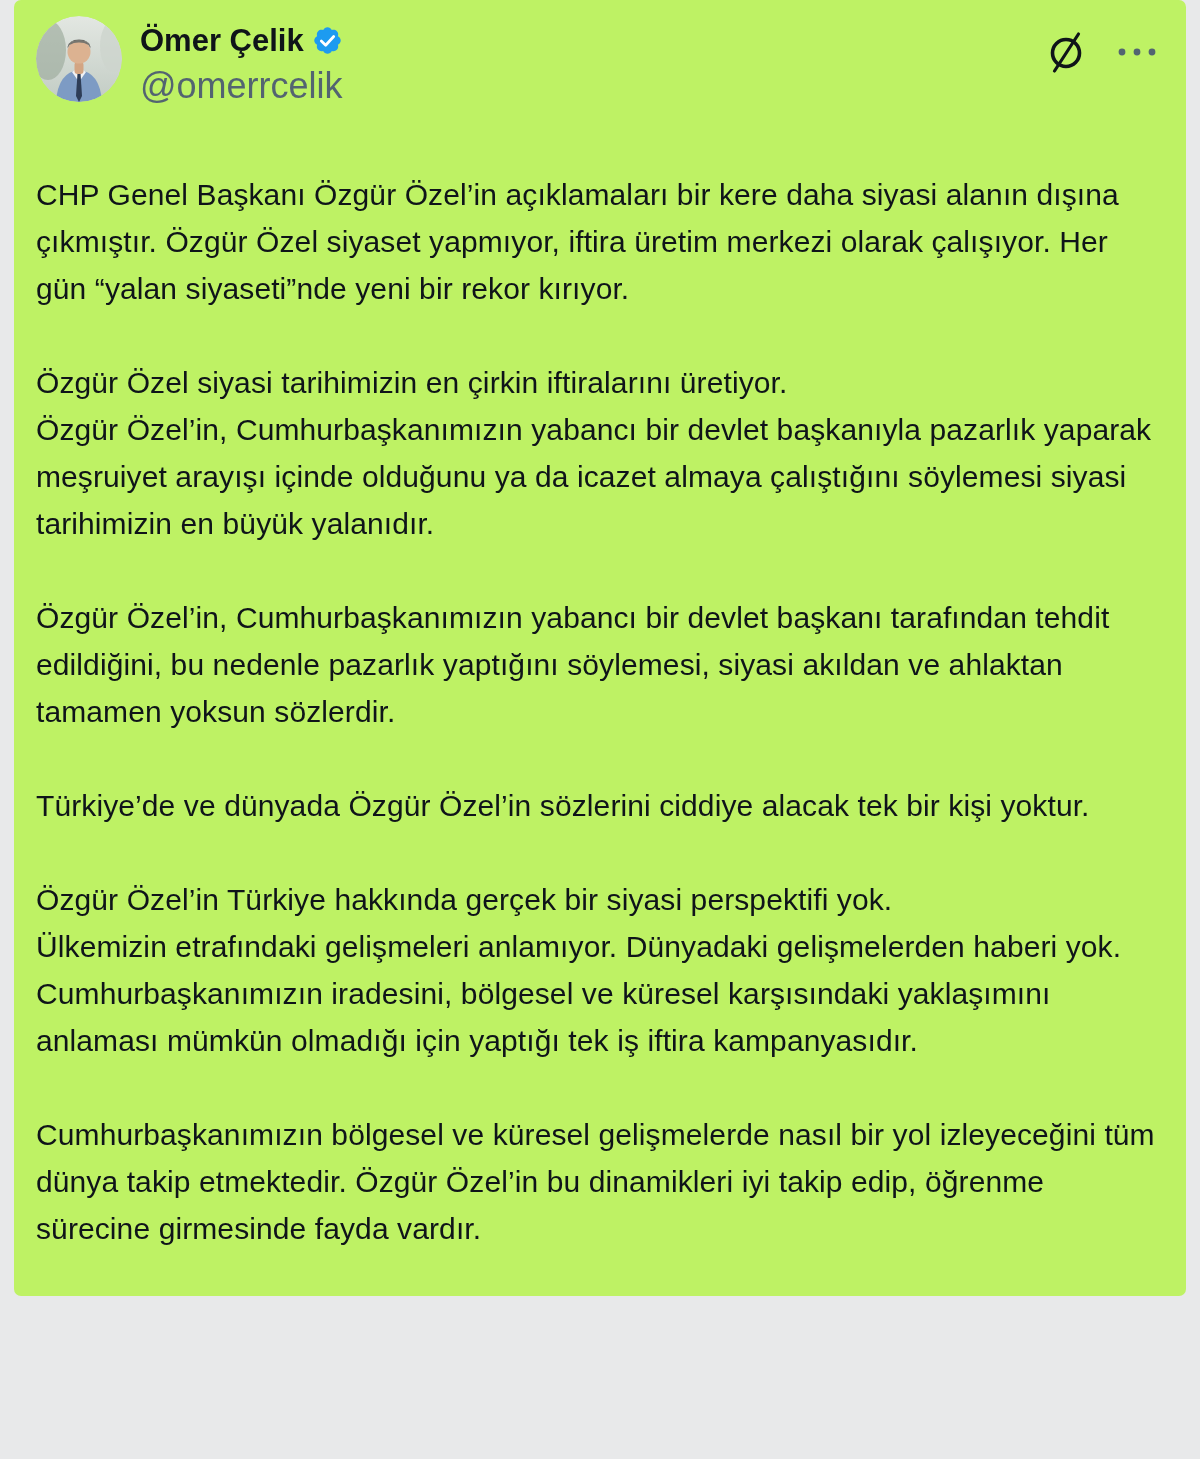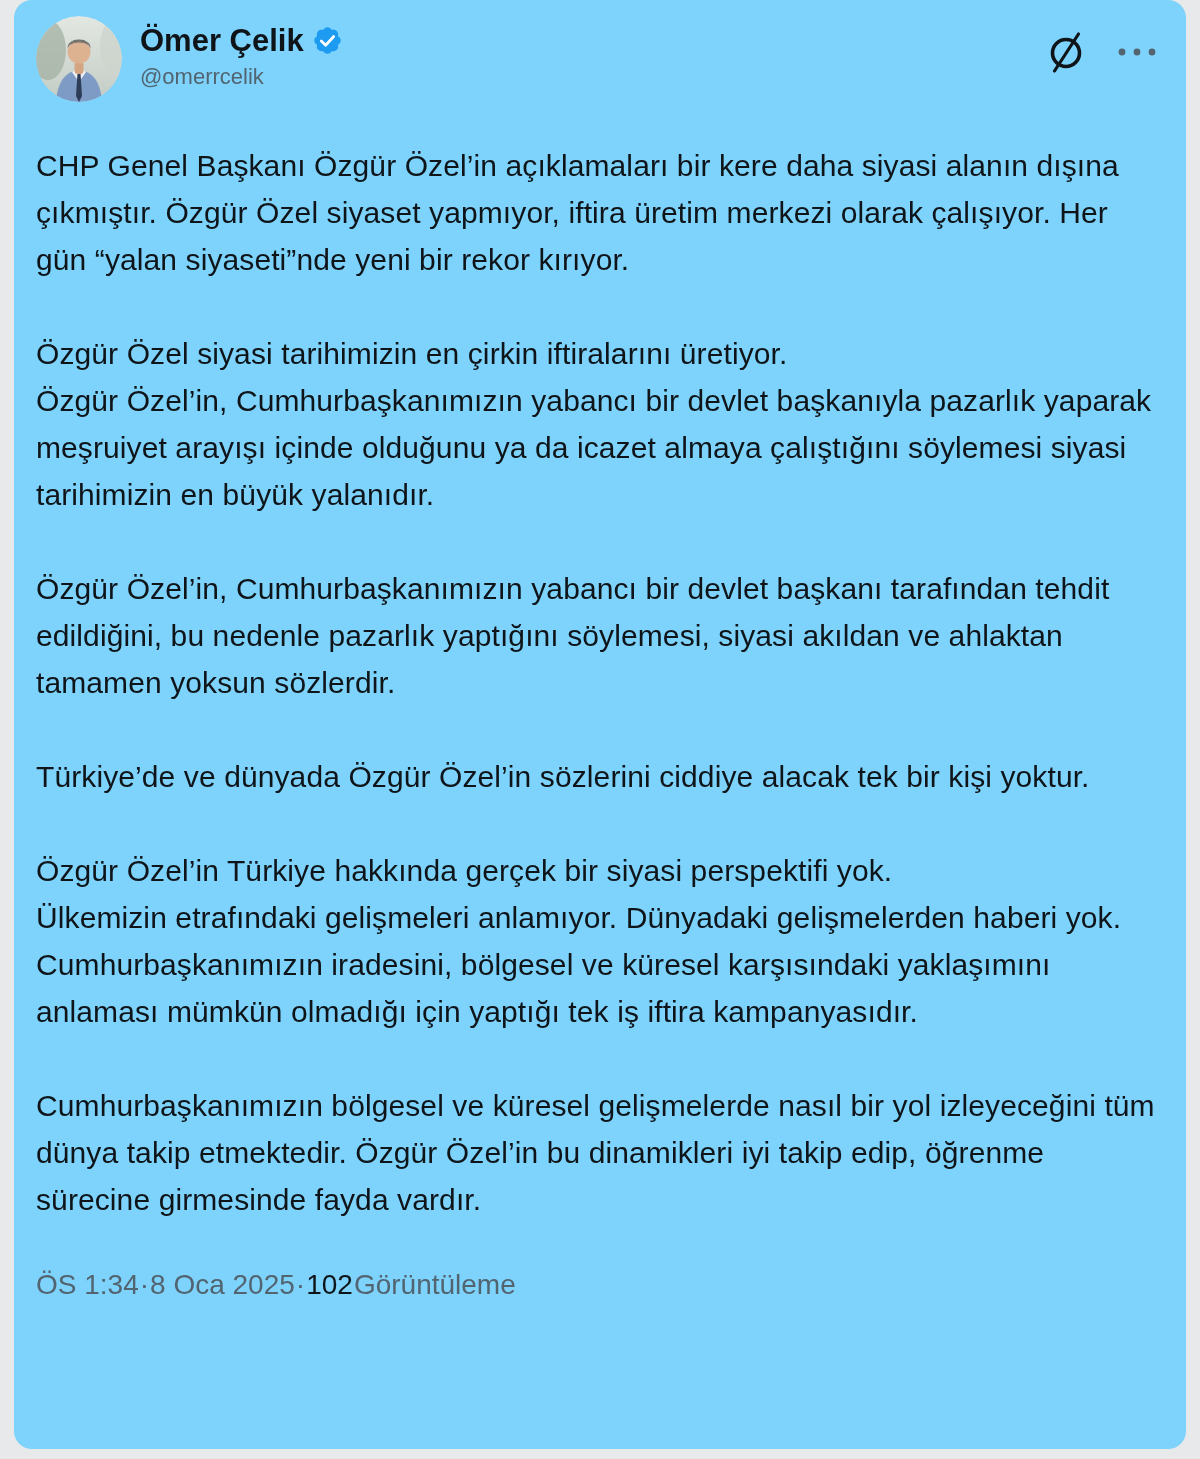--- a/index.html
+++ b/index.html
@@ -7,23 +7,23 @@
     width: 1200px;
     height: 1459px;
     font-family: "Liberation Sans", sans-serif;
     background: #e8e9ea;
   }
   .tweet-card {
     position: absolute;
     left: 14px;
     top: 0;
     width: 1172px;
-    height: 1449px;
-    background: #7dd3fc;
-    border-radius: 18px;
+    height: 1296px;
+    background: #bef264;
+    border-radius: 7px;
     padding: 16px 22px 34px 22px;
     overflow: hidden;
   }
   .tweet-header {
     display: flex;
     align-items: flex-start;
   }
   .avatar {
     width: 86px;
     height: 86px;
@@ -48,21 +48,21 @@
     line-height: 1.2;
     cursor: pointer;
   }
   .verified-badge {
     margin-left: 8px;
     width: 31px;
     height: 31px;
     display: inline-block;
   }
   .handle {
-    font-size: 22px;
+    font-size: 36px;
     color: #536471;
     margin-top: 5px;
     line-height: 1.2;
     cursor: pointer;
   }
   .header-actions {
     margin-left: auto;
     display: flex;
     align-items: center;
     gap: 26px;
@@ -71,21 +71,21 @@
   }
   .grok-button, .more-button {
     background: none;
     border: none;
     cursor: pointer;
     padding: 0;
     display: flex;
     align-items: center;
   }
   .tweet-text {
-    margin-top: 40px;
+    margin-top: 64px;
     font-size: 30px;
     line-height: 47px;
     color: #0f1419;
     white-space: pre-wrap;
     letter-spacing: 0.1px;
   }
   .tweet-footer {
     margin-top: 46px;
     font-size: 28px;
     color: #536471;

